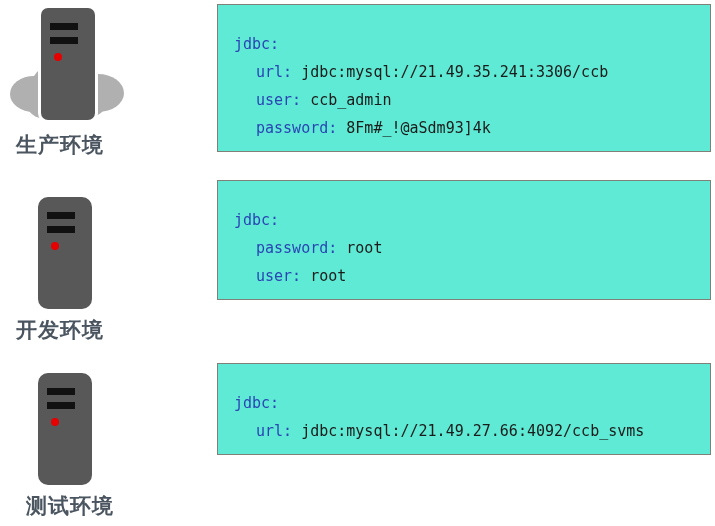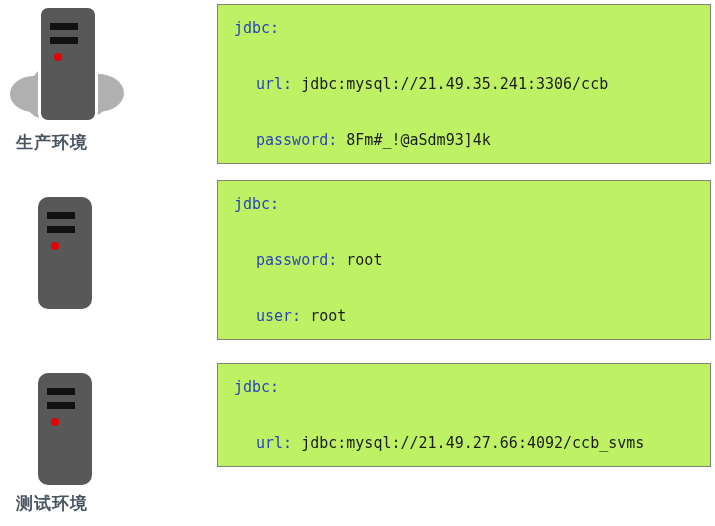--- a/index.html
+++ b/index.html
@@ -73,44 +73,44 @@
     width: 8px;
     height: 8px;
     border-radius: 50%;
     background: #e60000;
   }
 
   .env-label {
     position: absolute;
     font-family: "DejaVu Sans", sans-serif;
     font-weight: bold;
-    font-size: 17px;
+    font-size: 21px;
     color: #4a5560;
     letter-spacing: 1px;
     white-space: nowrap;
   }
 
   
   .config-panel {
     position: absolute;
     left: 217px;
     width: 494px;
     box-sizing: border-box;
-    background: #bef264;
+    background: #5eead4;
     border: 1px solid #808078;
-    padding: 9px 0 9px 16px;
+    padding: 25px 0 9px 16px;
   }
   .code-line {
     font-family: "DejaVu Sans Mono", monospace;
     font-size: 15px;
     line-height: 28px;
     color: #1b1b1b;
     white-space: pre;
   }
-  .code-line.indent { padding-left: 22px; margin-top: 28px; }
+  .code-line.indent { padding-left: 22px; }
   .k {
     color: #2b45b5;
   }
 </style>
 </head>
 <body>
 
 <div class="env-row" style="top:0px;height:175px;">
   <div class="icon-col">
     <div class="icon-stage" style="height:130px;">
@@ -128,51 +128,53 @@
         <div class="bar b2"></div>
         <div class="led"></div>
       </div>
     </div>
     <div class="env-label" style="left:16px;top:131px;">生产环境</div>
   </div>
 
   <div class="config-panel" style="top:4px;">
     <div class="code-line"><span class="k">jdbc:</span></div>
     <div class="code-line indent"><span class="k">url:</span> <span>jdbc:mysql://21.49.35.241:3306/ccb</span></div>
+    <div class="code-line indent"><span class="k">user:</span> <span>ccb_admin</span></div>
     <div class="code-line indent"><span class="k">password:</span> <span>8Fm#_!@aSdm93]4k</span></div>
   </div>
 </div>
 
 <div class="env-row" style="top:175px;height:180px;">
   <div class="icon-col">
     <div class="icon-stage" style="height:130px;">
       <div class="server" style="left:38px;top:22px;">
         <div class="bar b1"></div>
         <div class="bar b2"></div>
         <div class="led"></div>
       </div>
     </div>
+    <div class="env-label" style="left:16px;top:141px;">开发环境</div>
   </div>
 
   <div class="config-panel" style="top:5px;">
     <div class="code-line"><span class="k">jdbc:</span></div>
     <div class="code-line indent"><span class="k">password:</span> <span>root</span></div>
     <div class="code-line indent"><span class="k">user:</span> <span>root</span></div>
   </div>
 </div>
 
 <div class="env-row" style="top:355px;height:171px;">
   <div class="icon-col">
     <div class="icon-stage" style="height:130px;">
       <div class="server" style="left:38px;top:18px;">
         <div class="bar b1"></div>
         <div class="bar b2"></div>
         <div class="led"></div>
       </div>
     </div>
-    <div class="env-label" style="left:16px;top:137px;">测试环境</div>
+    <div class="env-label" style="left:26px;top:137px;">测试环境</div>
   </div>
 
   <div class="config-panel" style="top:8px;">
     <div class="code-line"><span class="k">jdbc:</span></div>
     <div class="code-line indent"><span class="k">url:</span> <span>jdbc:mysql://21.49.27.66:4092/ccb_svms</span></div>
   </div>
 </div>
 
 </body></html>

